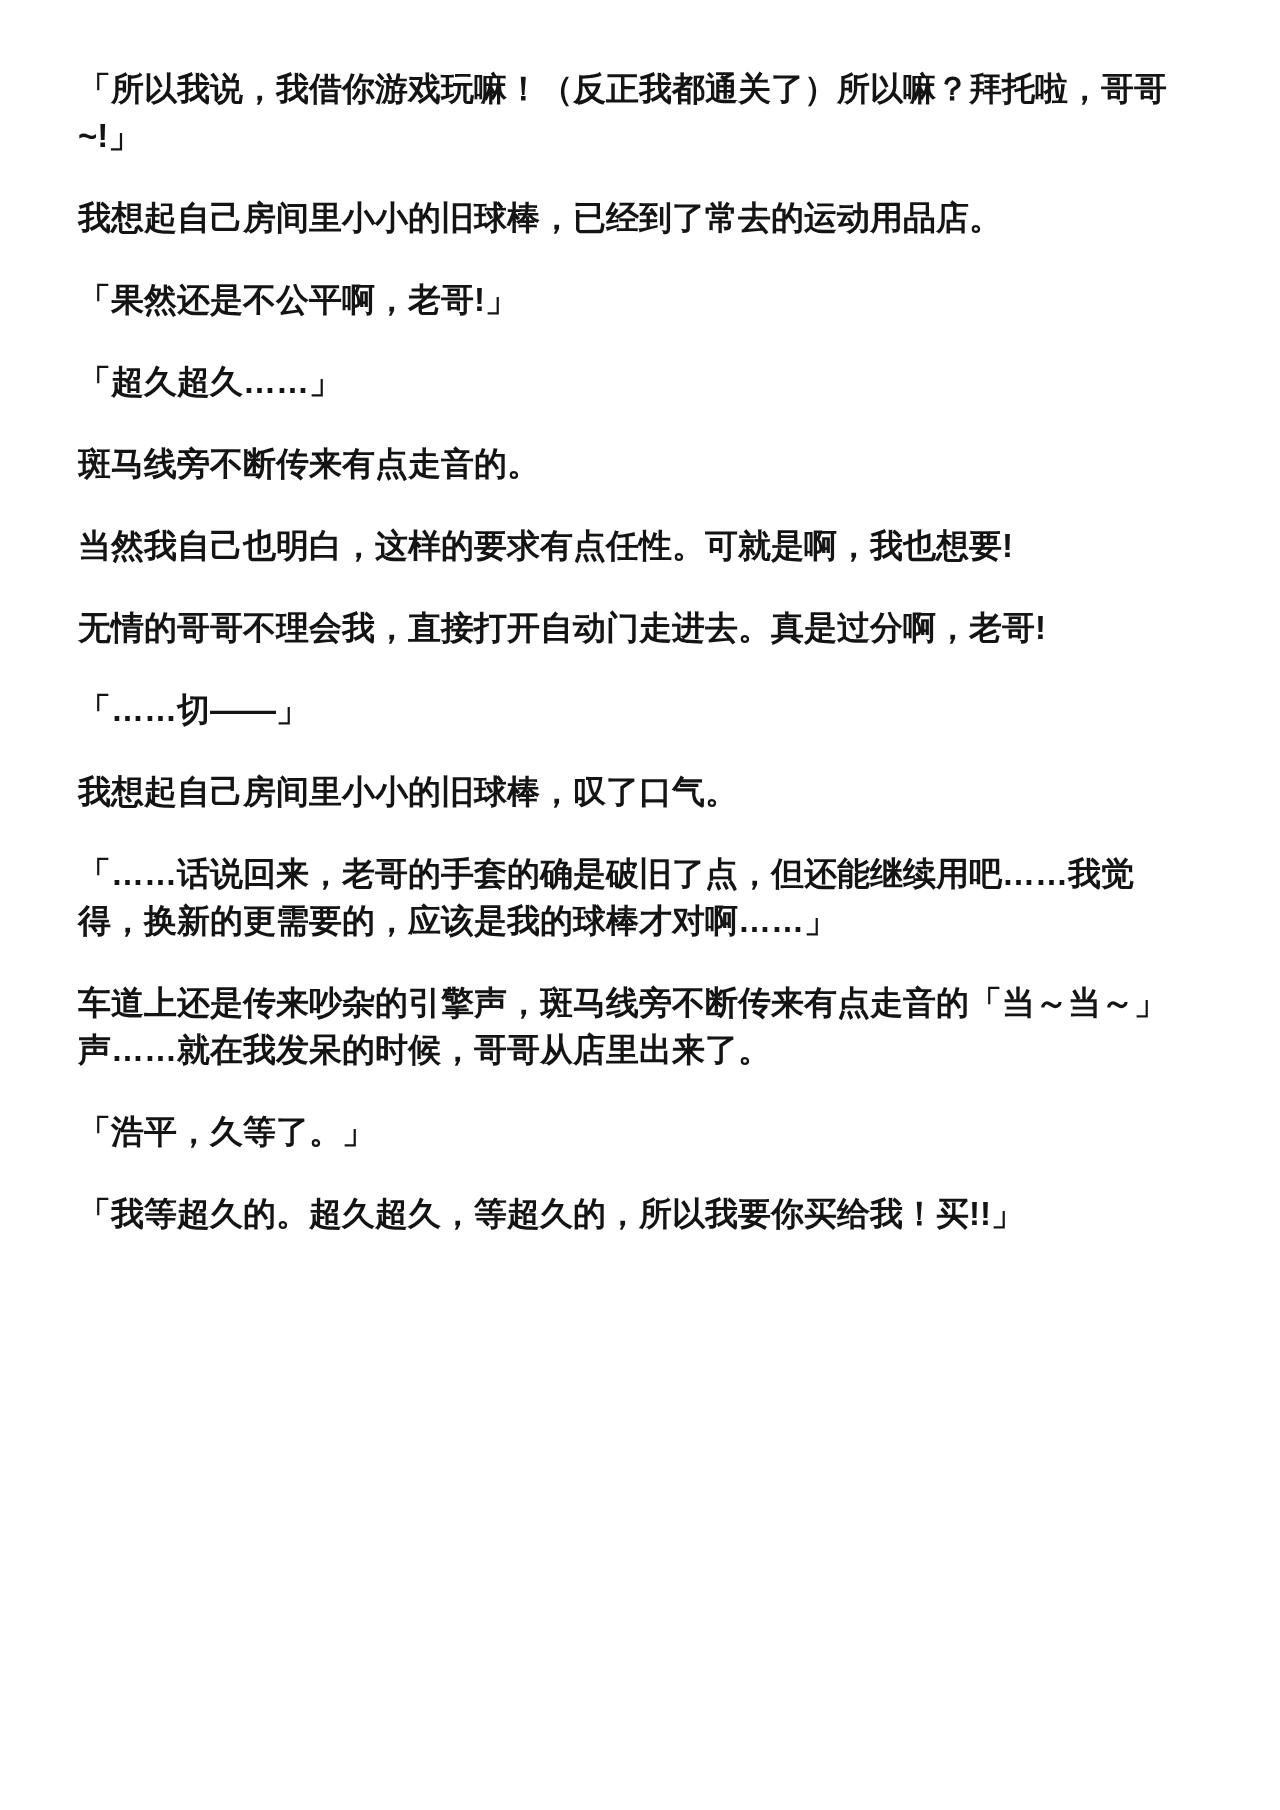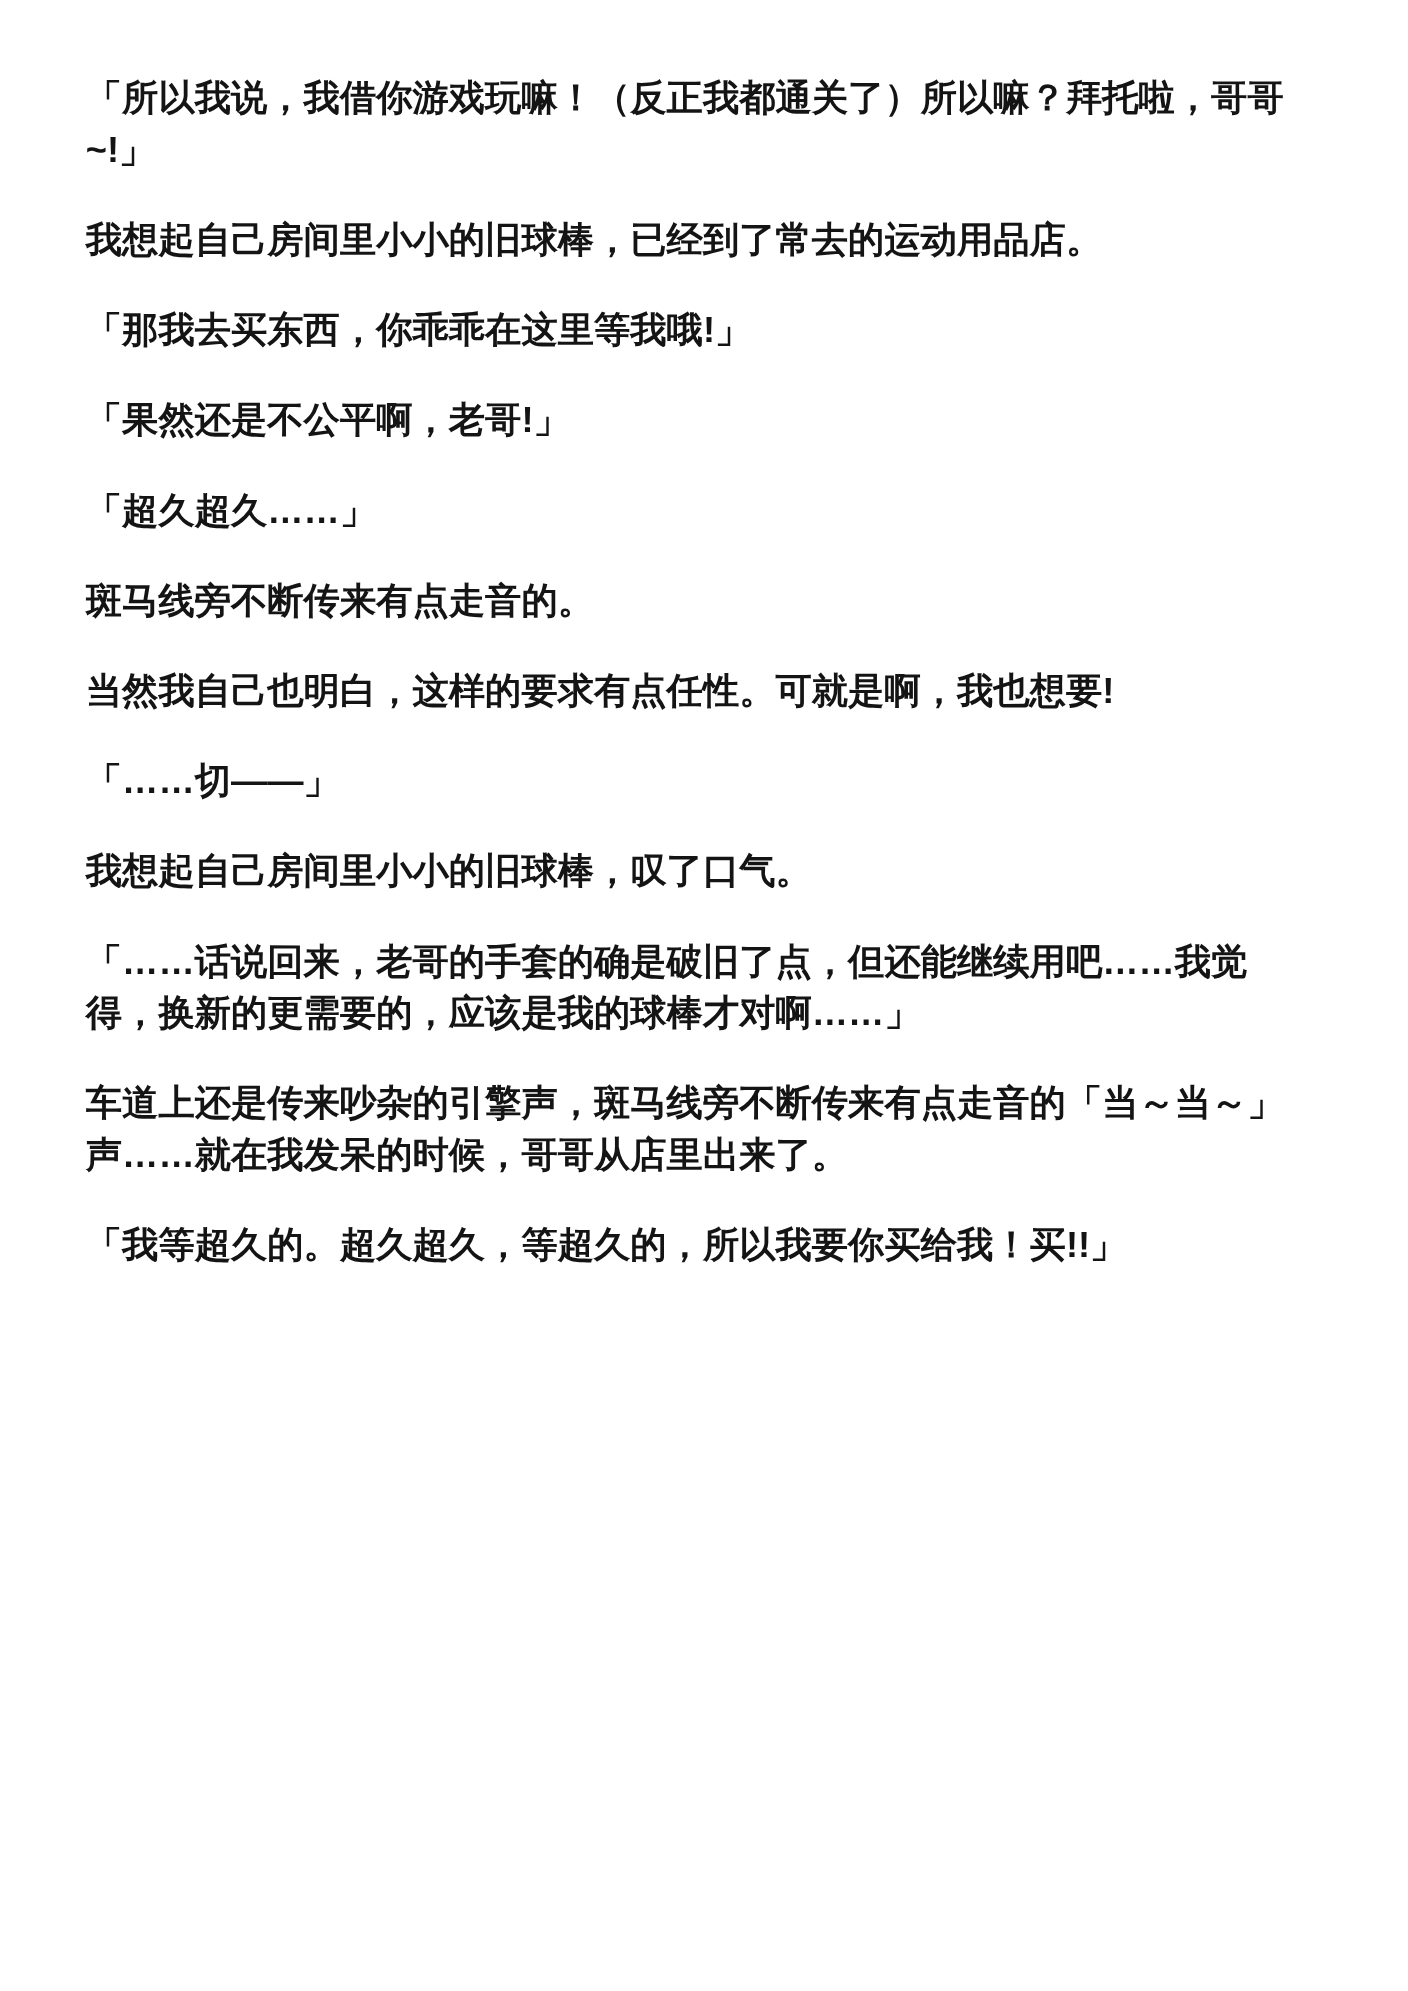--- a/index.html
+++ b/index.html
@@ -31,23 +31,24 @@
     word-break: normal;
     overflow-wrap: break-word;
   }
 </style>
 </head>
 <body>
 
 <main class="page">
   <p>「所以我说，我借你游戏玩嘛！（反正我都通关了）所以嘛？拜托啦，哥哥~!」</p>
   <p>我想起自己房间里小小的旧球棒，已经到了常去的运动用品店。</p>
-  <p>「那我去买东西，你乖乖在这里等我哦!」</p>
   <p>「果然还是不公平啊，老哥!」</p>
   <p>「超久超久……」</p>
   <p>斑马线旁不断传来有点走音的。</p>
   <p>当然我自己也明白，这样的要求有点任性。可就是啊，我也想要!</p>
+  <p>无情的哥哥不理会我，直接打开自动门走进去。真是过分啊，老哥!</p>
   <p>「……切——」</p>
   <p>我想起自己房间里小小的旧球棒，叹了口气。</p>
   <p>「……话说回来，老哥的手套的确是破旧了点，但还能继续用吧……我觉得，换新的更需要的，应该是我的球棒才对啊……」</p>
   <p>车道上还是传来吵杂的引擎声，斑马线旁不断传来有点走音的「当～当～」声……就在我发呆的时候，哥哥从店里出来了。</p>
+  <p>「浩平，久等了。」</p>
   <p>「我等超久的。超久超久，等超久的，所以我要你买给我！买!!」</p>
 </main>
 
 </body></html>

